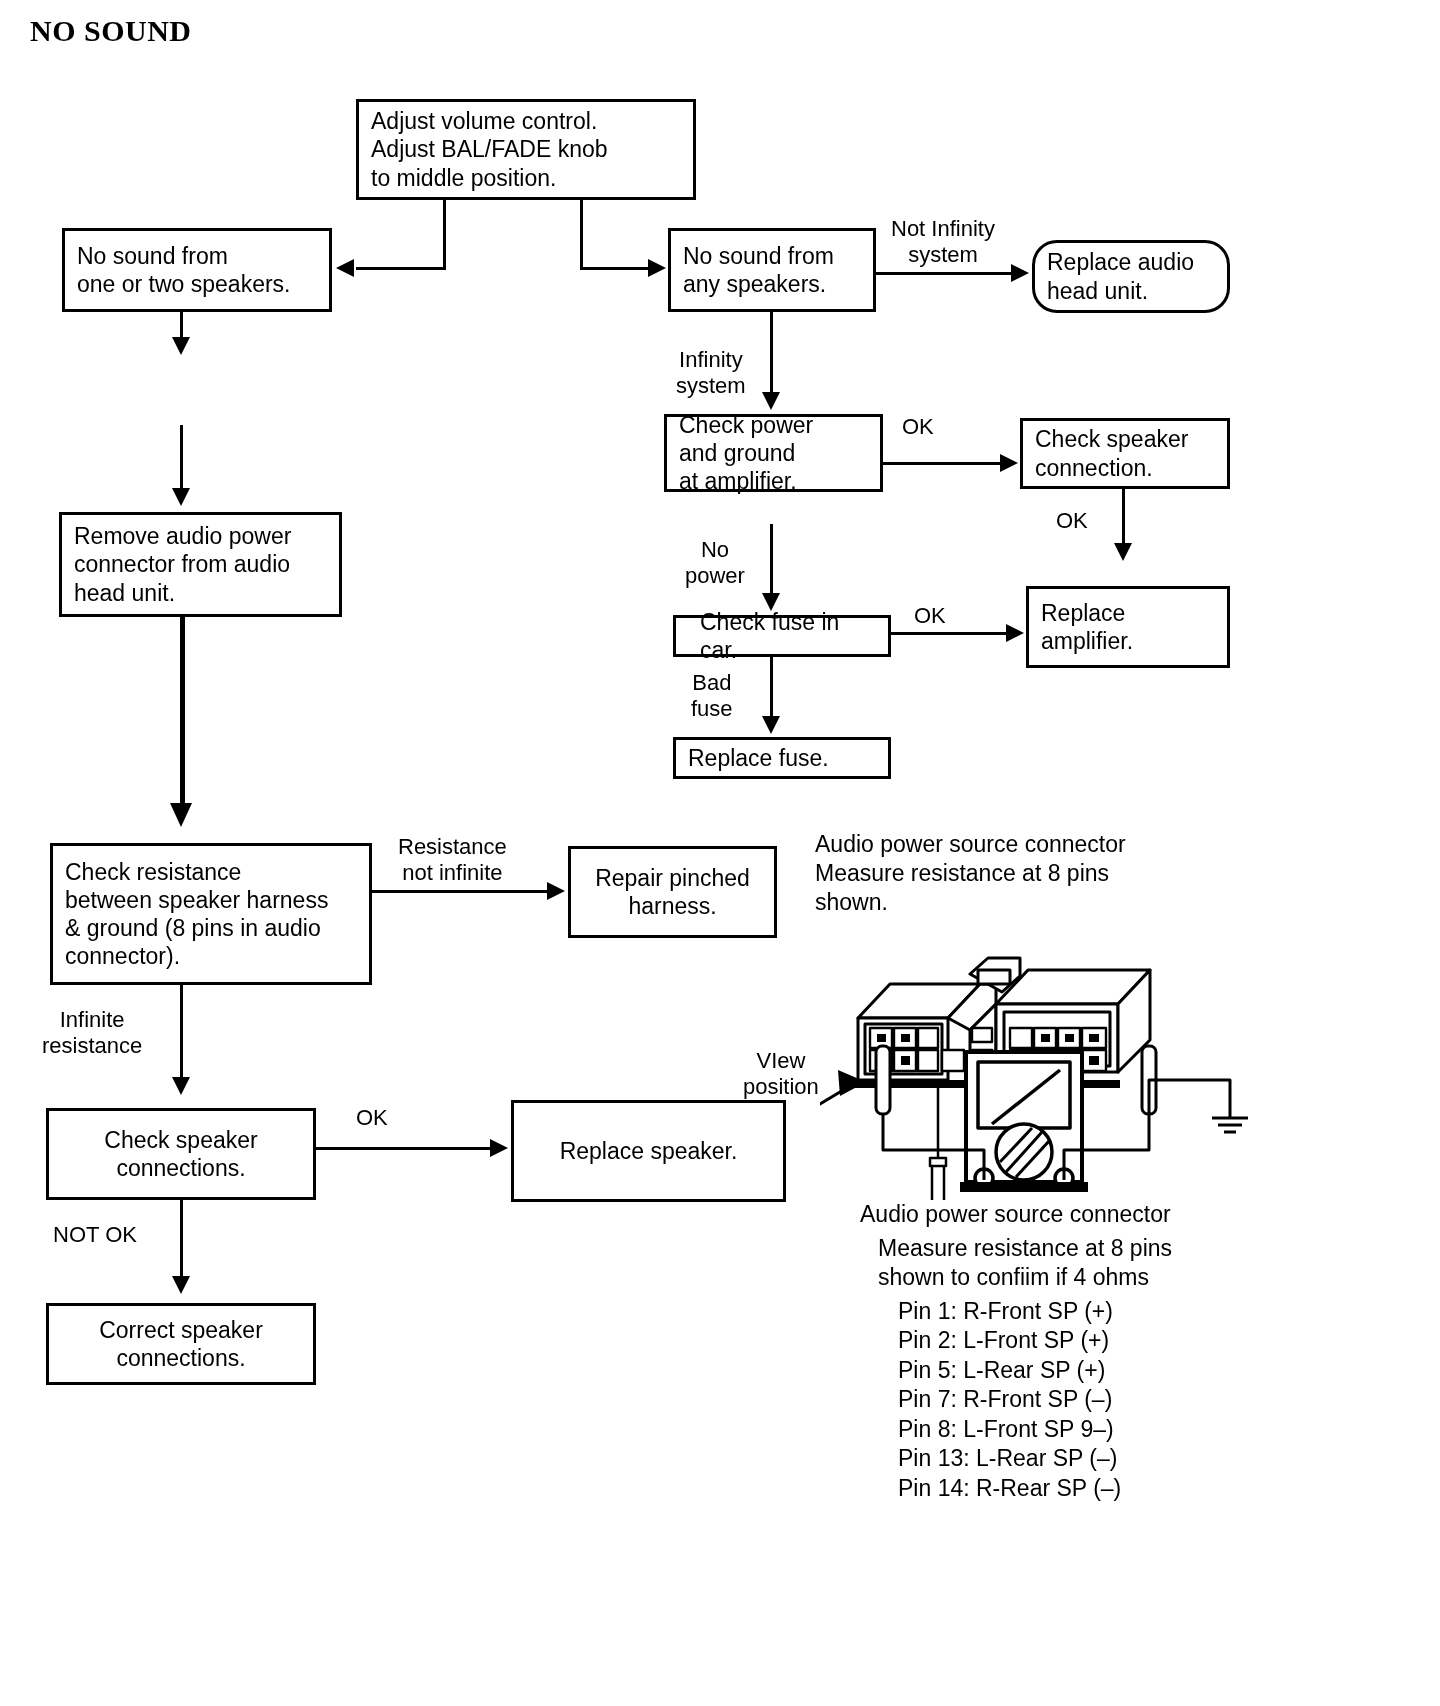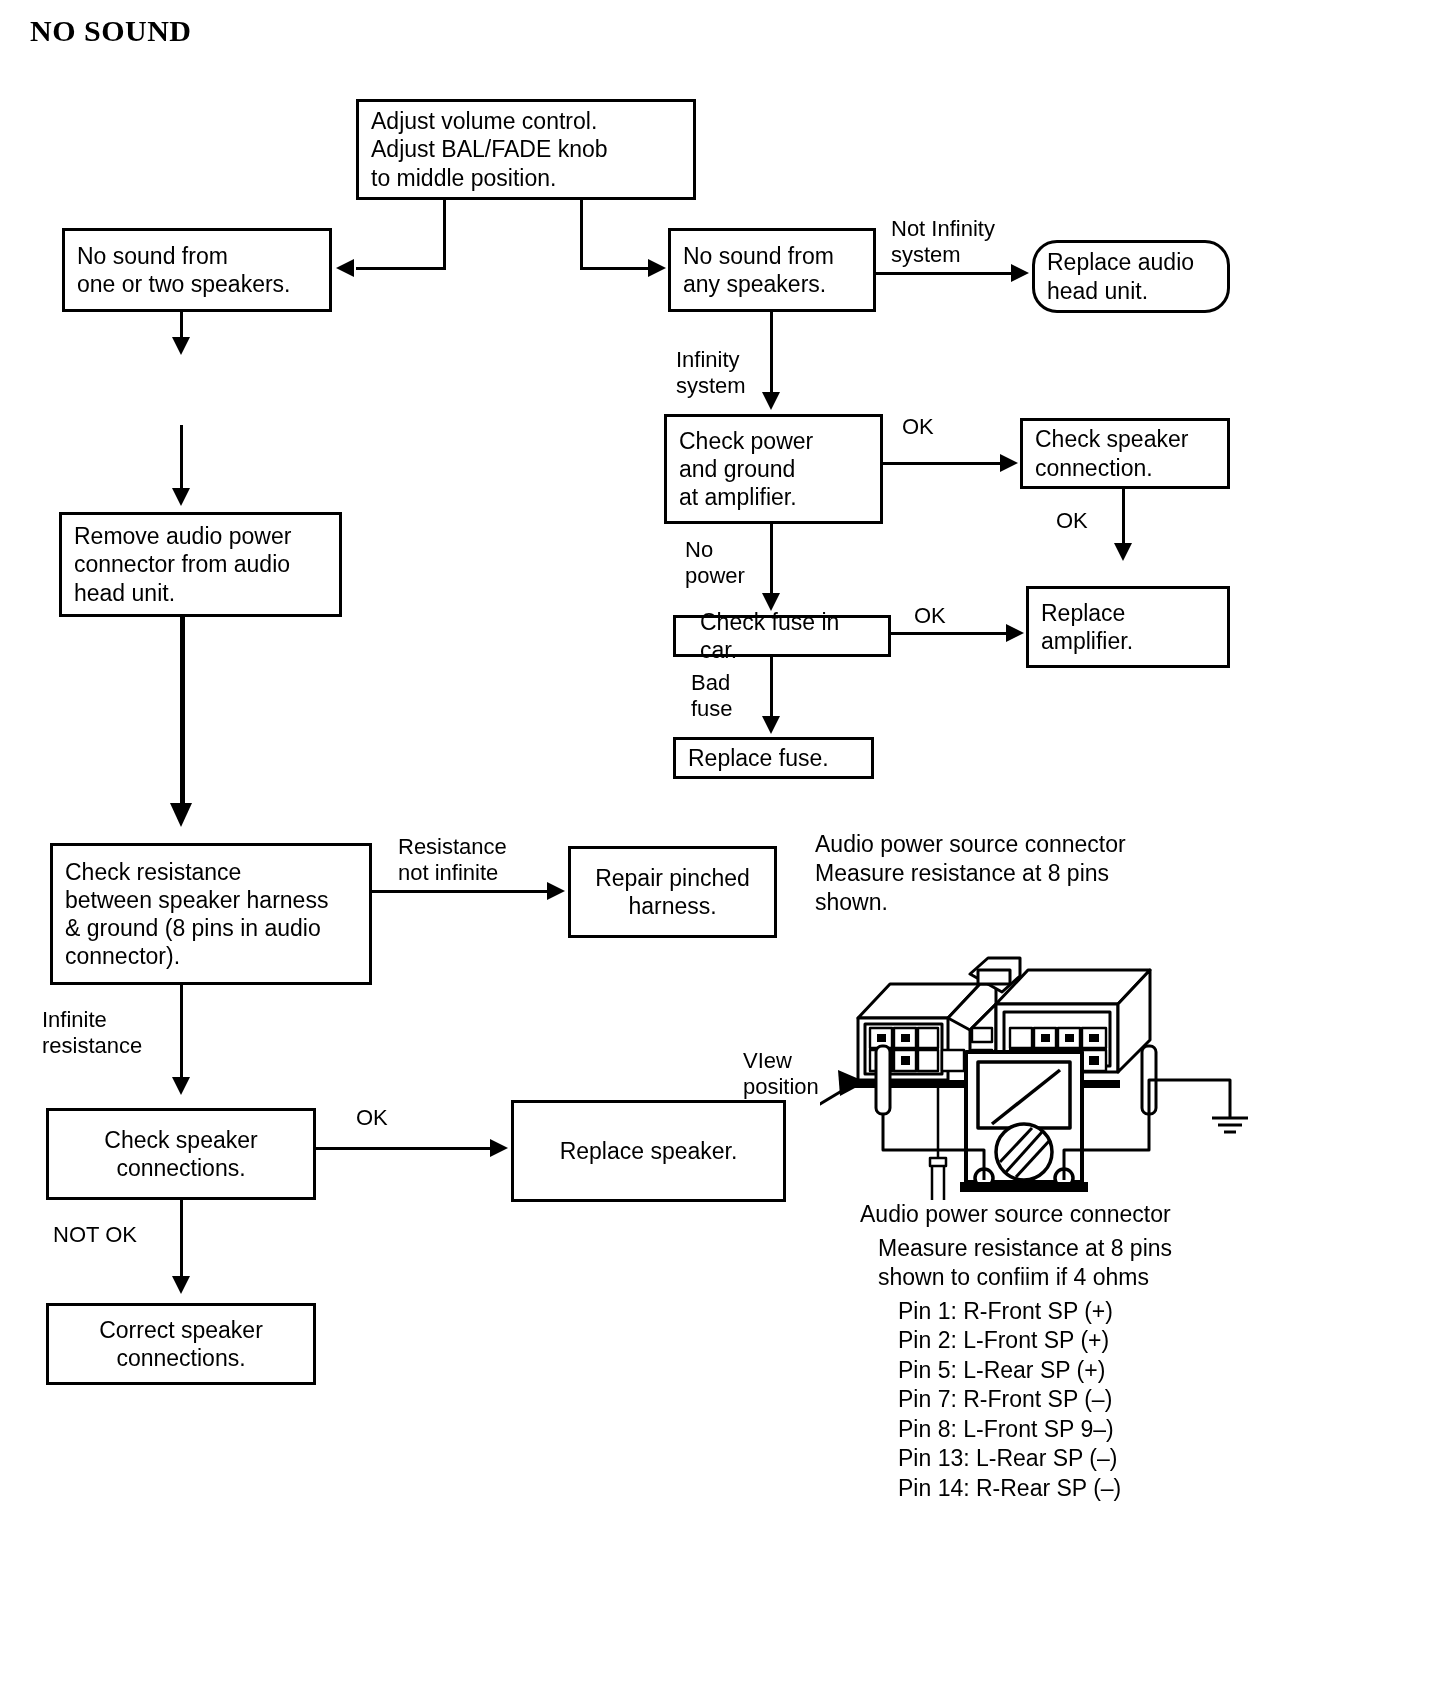--- a/index.html
+++ b/index.html
@@ -51,20 +51,21 @@
   .node.ctr .txt { text-align: center; }
 
   
   .elabel {
     position: absolute;
     font-size: 22px;
     line-height: 1.18;
     white-space: pre-line;
     z-index: 4;
     background: transparent;
+    text-align: center;
   }
   
   .ln {
     position: absolute;
     background: #000;
     z-index: 2;
   }
   .hline { height: 3px; }
   .vline { width: 3px; }
   
@@ -142,41 +143,41 @@
 head unit.</span>
   </div>
 
 
   <div class="node pad" style="left:59px; top:512px; width:283px; height:105px;">
     <span class="txt">Remove audio power
 connector from audio
 head unit.</span>
   </div>
 
-  <div class="node pad" style="left:664px; top:414px; width:219px; height:110px;">
+  <div class="node pad" style="left:664px; top:414px; width:219px; height:78px;">
     <span class="txt">Check power
 and ground
 at amplifier.</span>
   </div>
 
   <div class="node pad" style="left:1020px; top:418px; width:210px; height:71px;">
     <span class="txt">Check speaker
 connection.</span>
   </div>
 
   <div class="node pad" style="left:673px; top:615px; width:218px; height:42px;padding-left:24px;">
     <span class="txt">Check fuse in car.</span>
   </div>
 
   <div class="node pad" style="left:1026px; top:586px; width:204px; height:82px;">
     <span class="txt">Replace
 amplifier.</span>
   </div>
 
-  <div class="node pad" style="left:673px; top:737px; width:201px; height:42px;">
+  <div class="node pad" style="left:673px; top:737px; width:218px; height:42px;">
     <span class="txt">Replace fuse.</span>
   </div>
 
   <div class="node pad" style="left:50px; top:843px; width:322px; height:142px;">
     <span class="txt">Check resistance
 between speaker harness
 &amp; ground (8 pins in audio
 connector).</span>
   </div>
 

